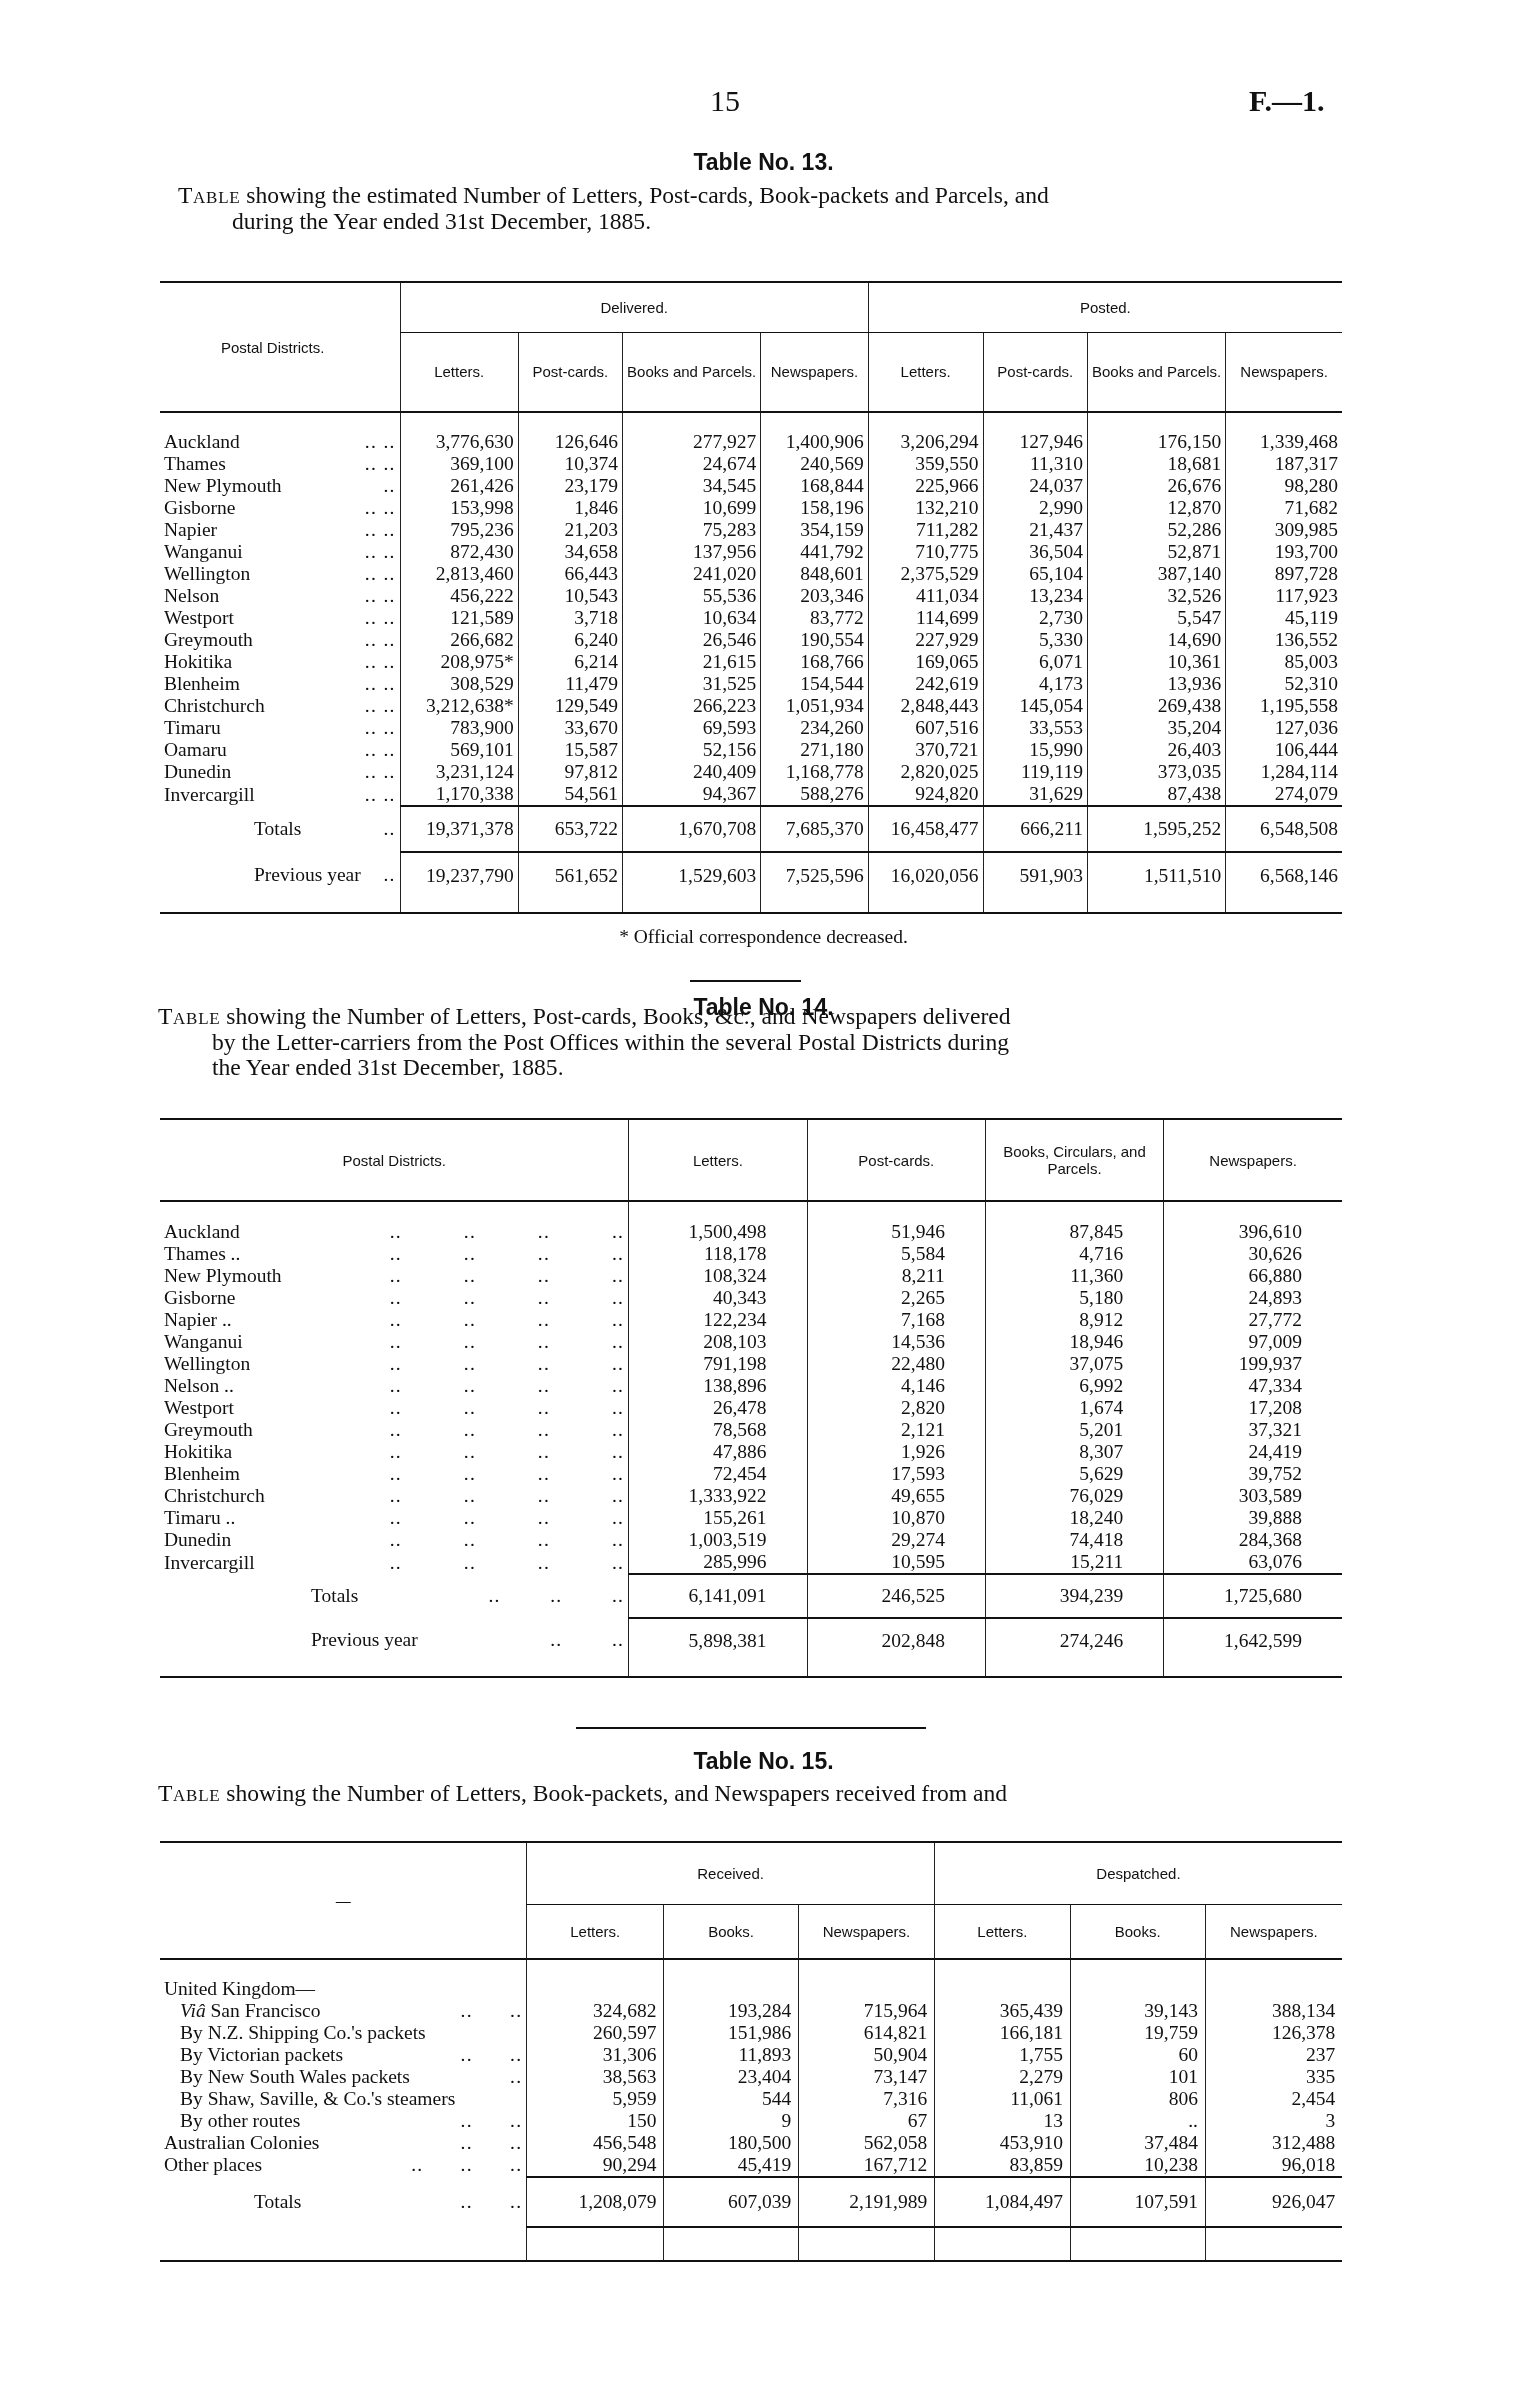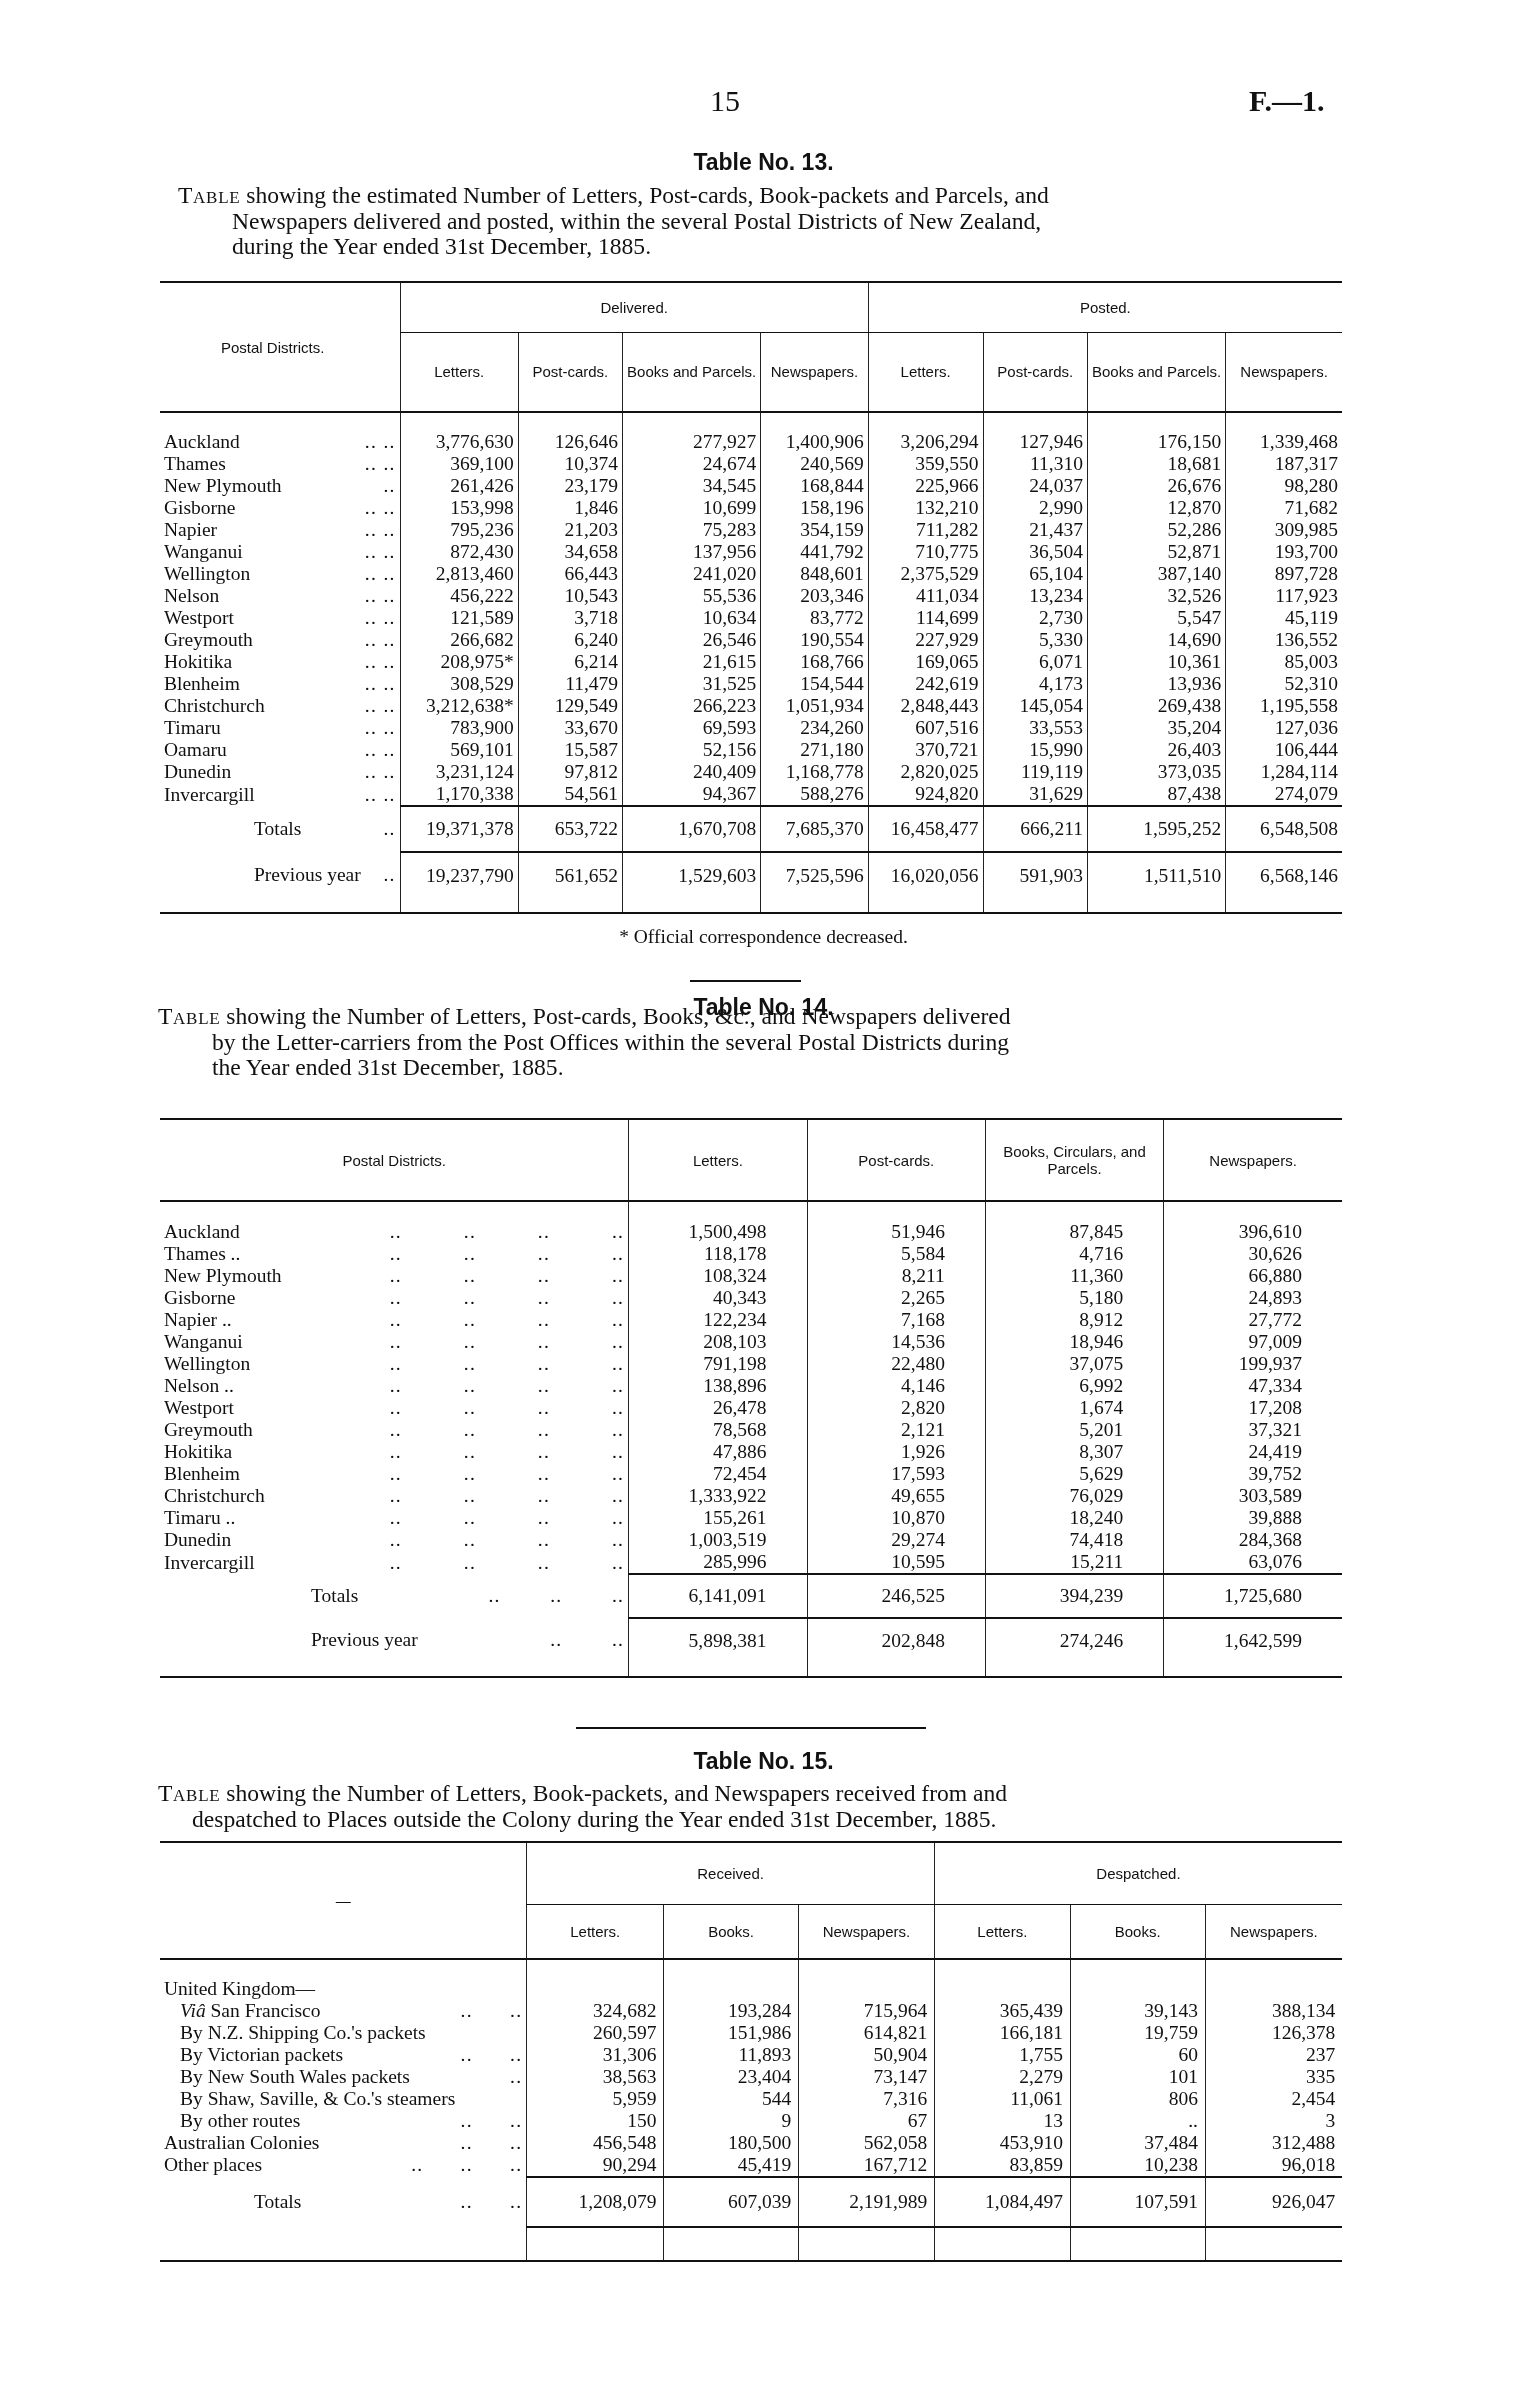--- a/index.html
+++ b/index.html
@@ -38,21 +38,20 @@
 <body>
 
 <div class="page-header">
   <span class="page-num">15</span>
   <span class="page-ref">F.—1.</span>
 </div>
 
 <div class="tbl-title" style="top:149px;">Table No. 13.</div>
 <div class="caption" style="top:183px;margin-left:20px;">
   <span class="sc">Table</span><span> showing the estimated Number of Letters, Post-cards, Book-packets and Parcels, and</span>
-  <span class="cont">Newspapers delivered and posted, within the several Postal Districts of New Zealand,</span>
   <span class="cont">during the Year ended 31st December, 1885.</span>
 </div>
 
 <table class="data" id="t13" style="top:281px; width:1182px;">
   <colgroup>
     <col style="width:252px">
       <col style="width:125px">
       <col style="width:111px">
       <col style="width:114px">
       <col style="width:111px">
@@ -480,21 +479,20 @@
         <td class="vl"></td>
         <td class="vl"></td>
       </tr>
     </tbody>
 </table>
 <div class="hr-short" style="top:1727px; left:576px; width:350px;"></div>
 
 <div class="tbl-title" style="top:1748px;">Table No. 15.</div>
 <div class="caption centered" style="top:1781px;">
   <span class="sc">Table</span><span> showing the Number of Letters, Book-packets, and Newspapers received from and</span>
-  <span class="cont">despatched to Places outside the Colony during the Year ended 31st December, 1885.</span>
 </div>
 
 <table class="data" id="t15" style="top:1841px; width:1182px;">
   <colgroup>
     <col style="width:367px">
       <col style="width:137px">
       <col style="width:135px">
       <col style="width:136px">
     <col style="width:136px">
       <col style="width:135px">

